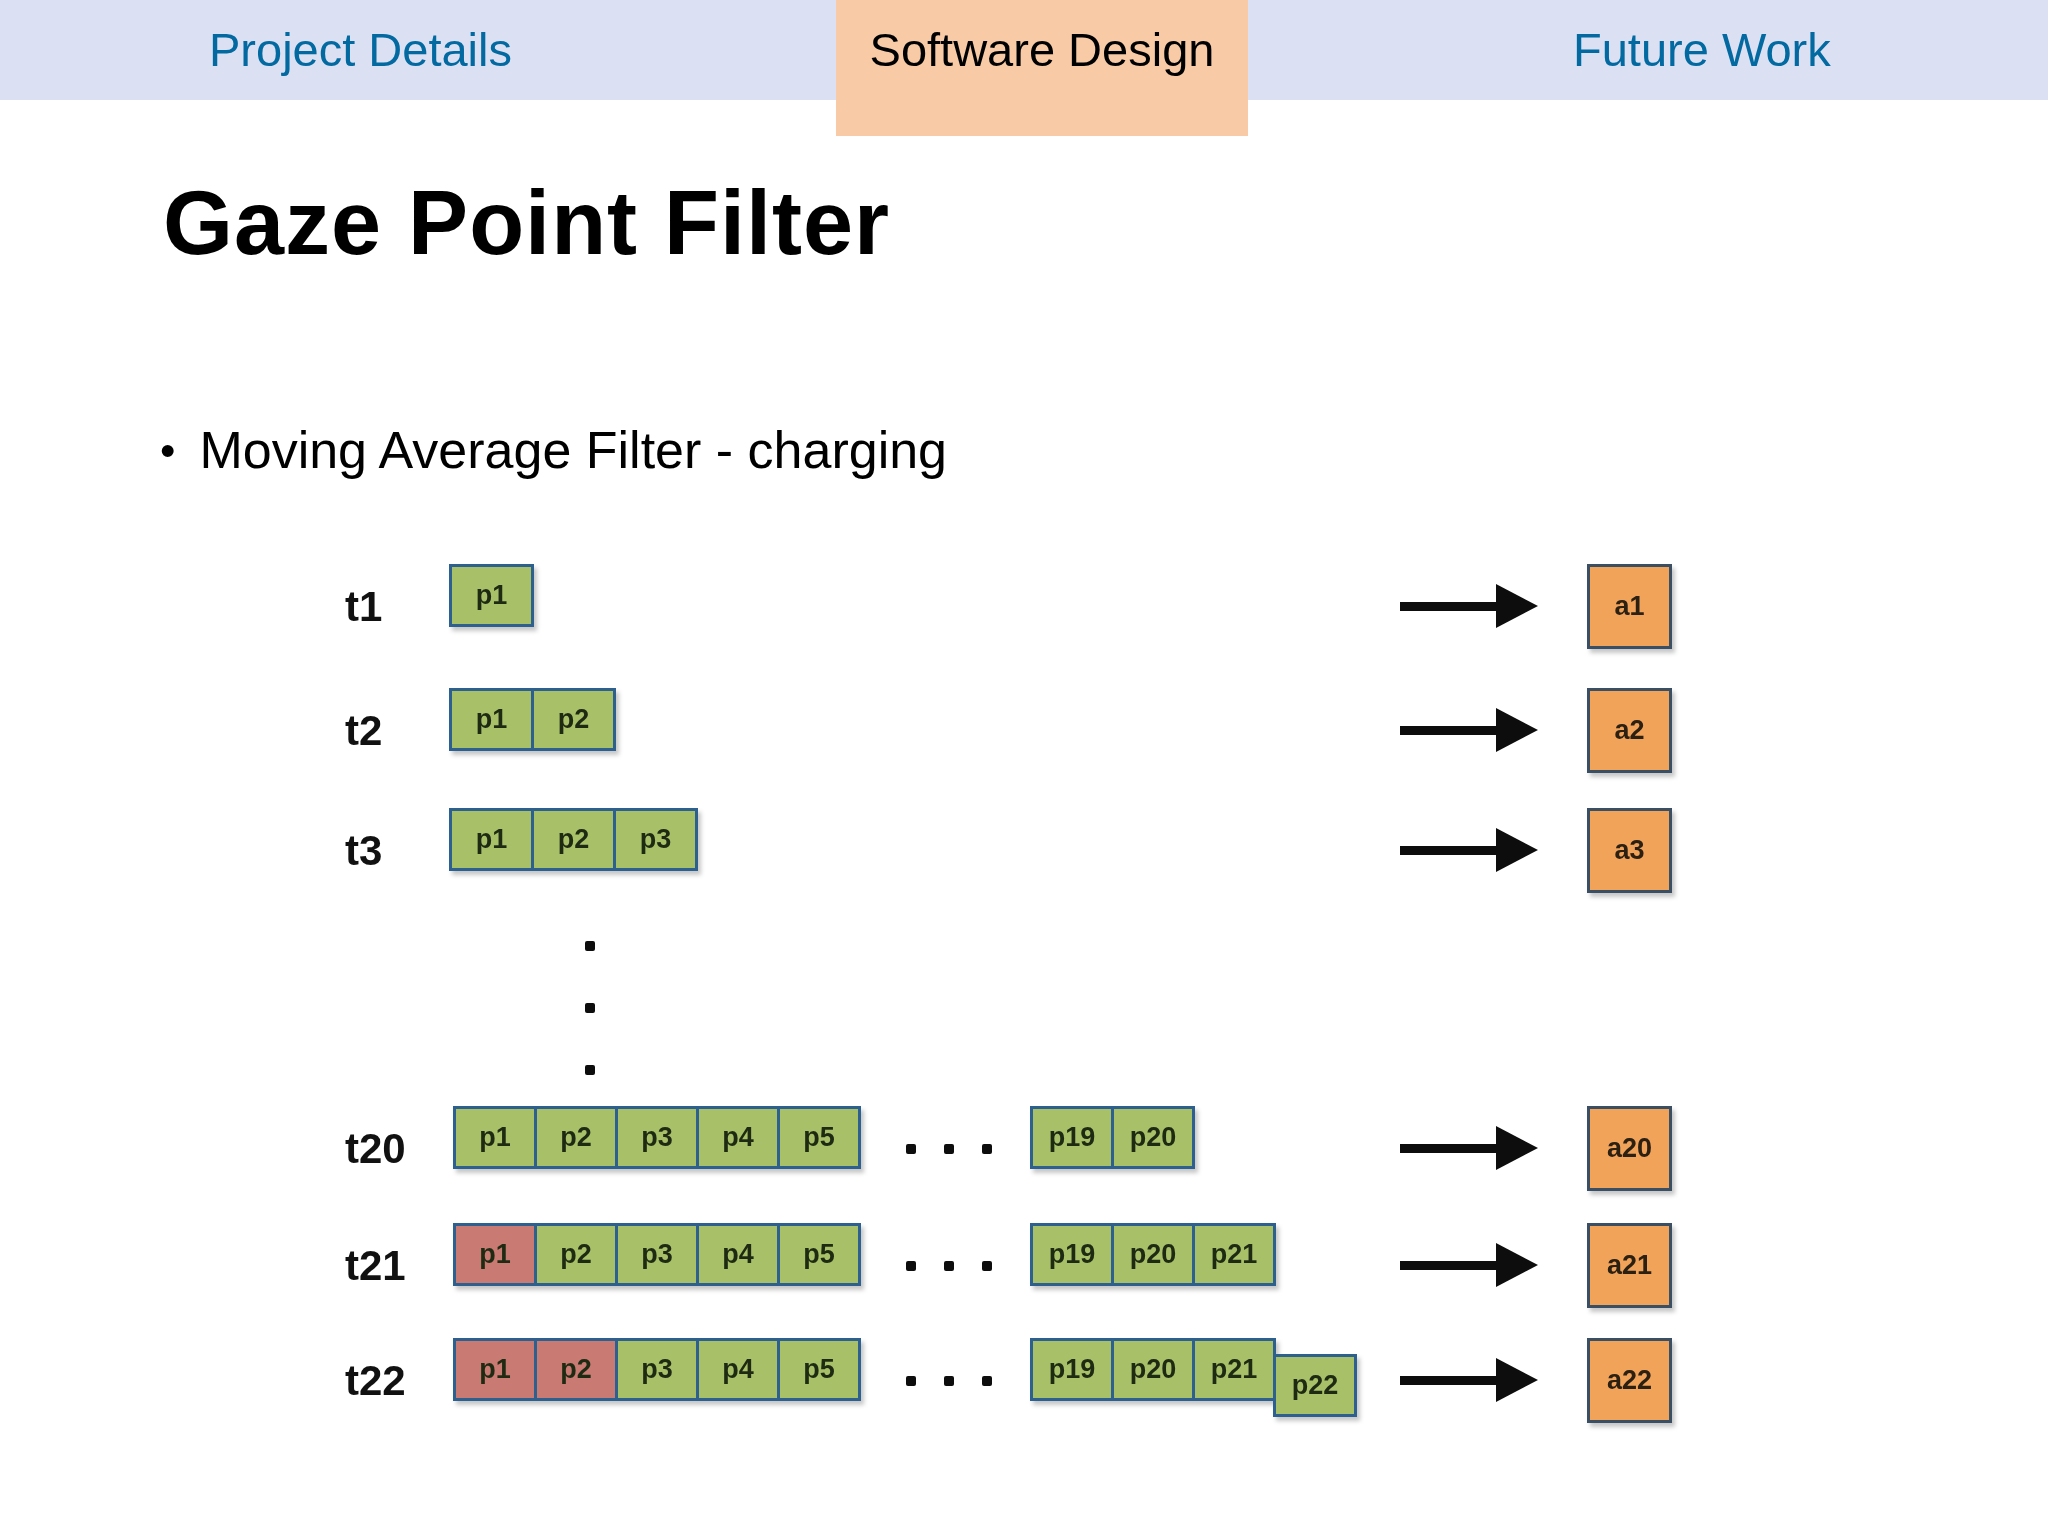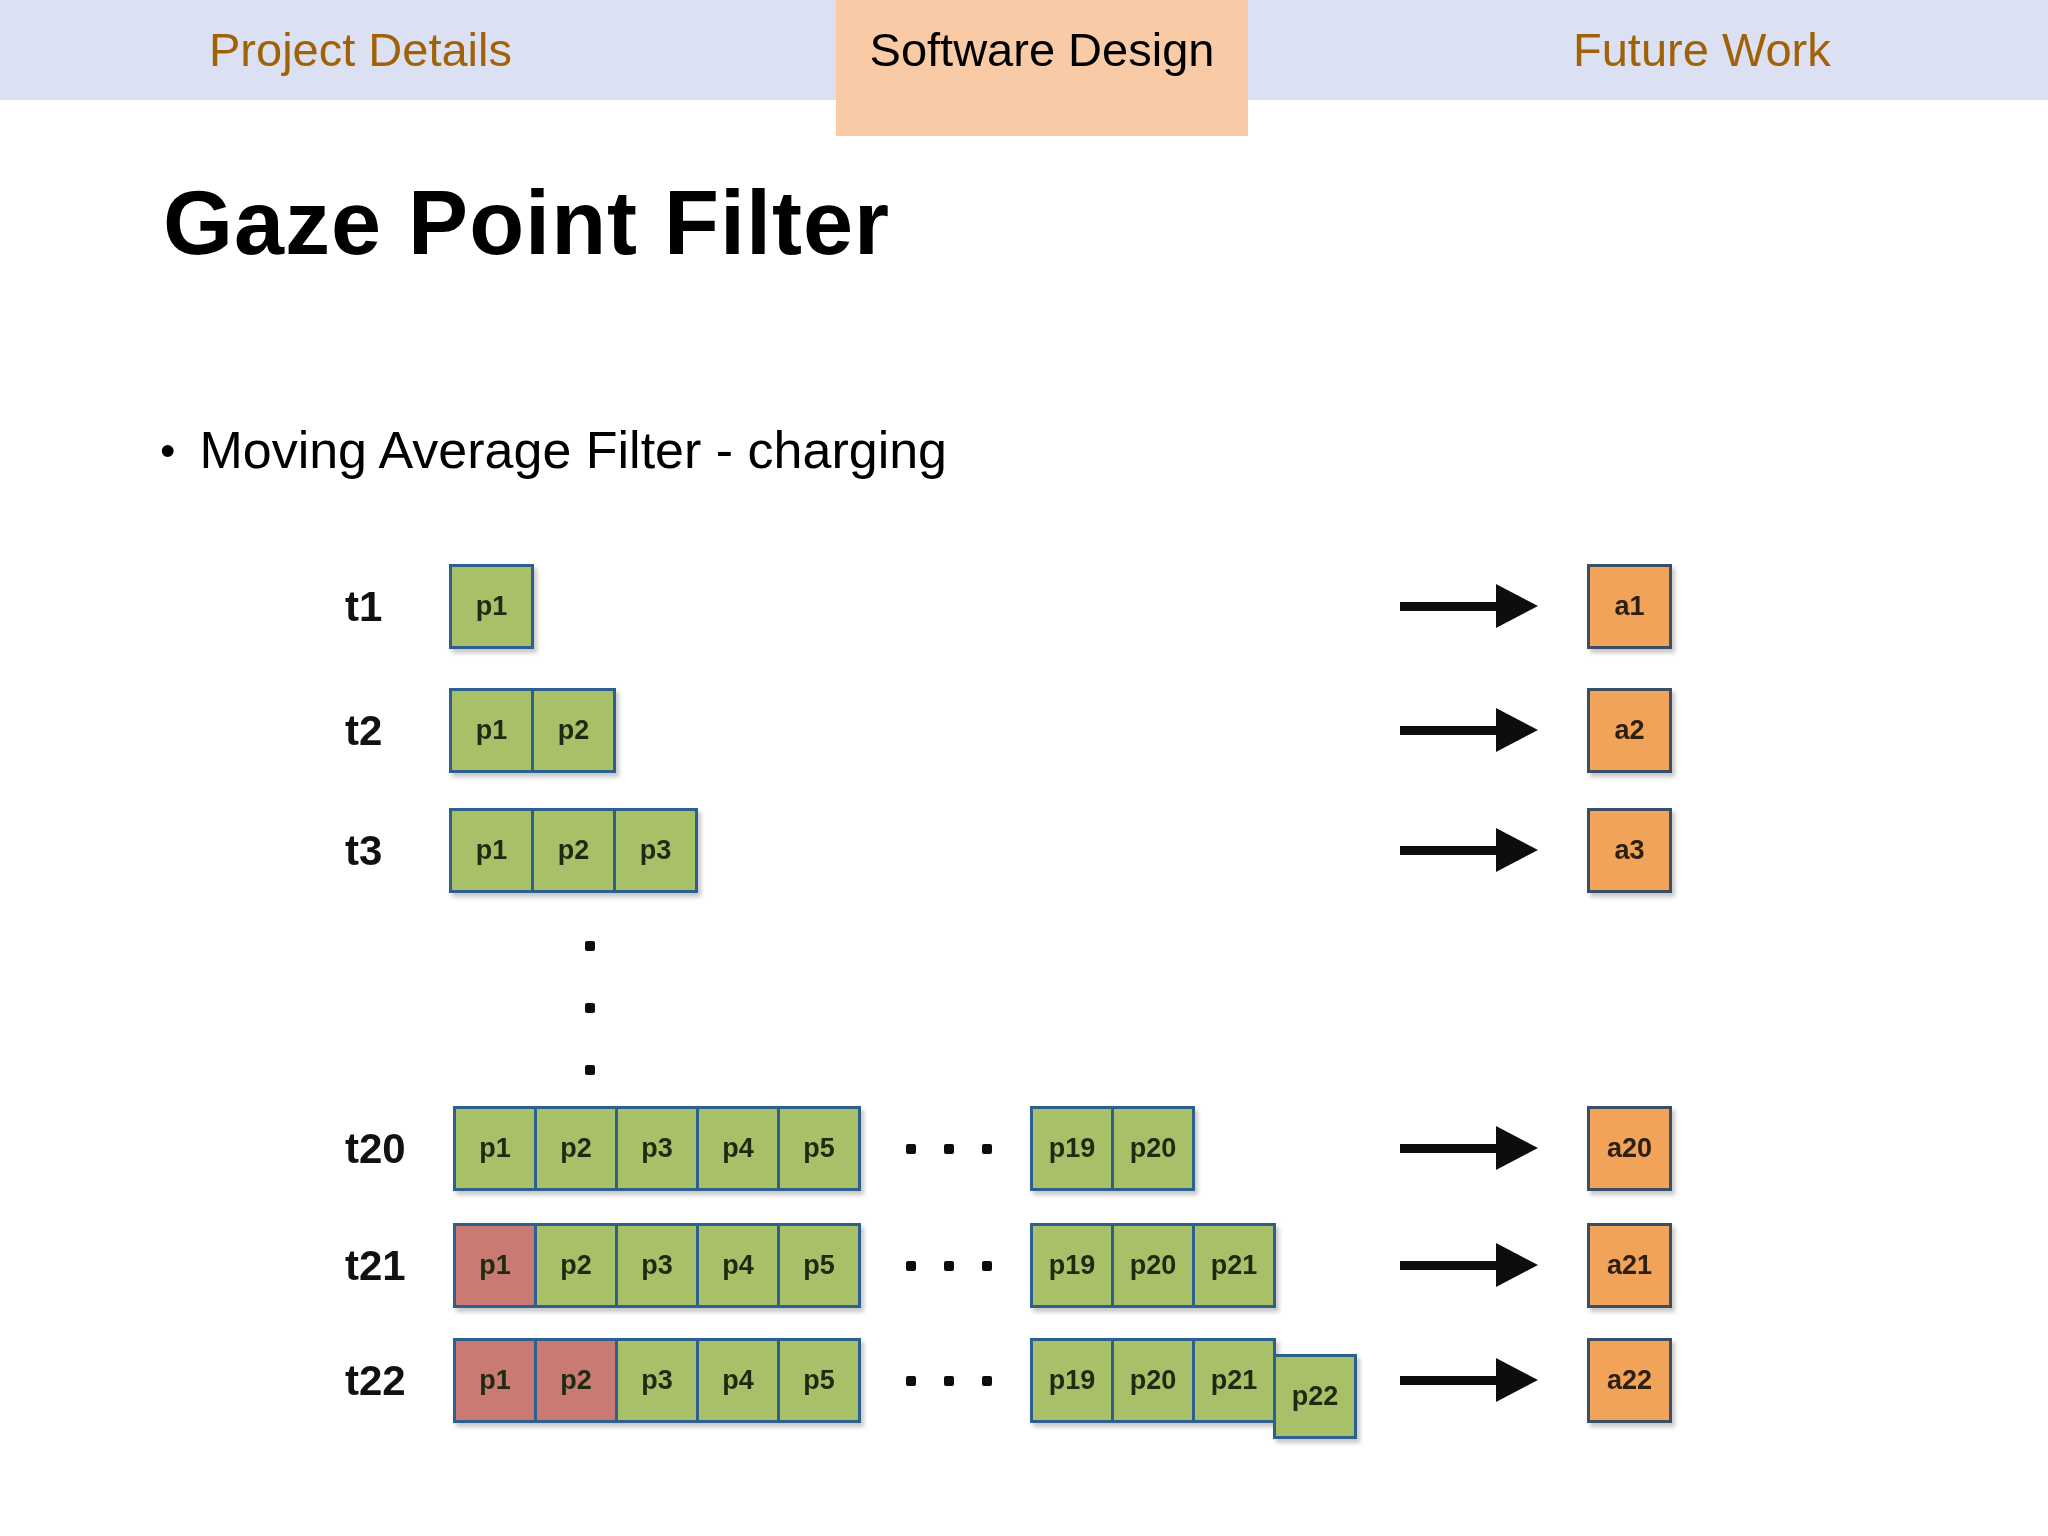--- a/index.html
+++ b/index.html
@@ -12,21 +12,21 @@
   body{
     width:2048px;height:1536px;position:relative;overflow:hidden;
     background:#ffffff;
     font-family:"Liberation Sans","DejaVu Sans",sans-serif;
     color:#000;
   }
   
   .navbar{position:absolute;left:0;top:0;width:2048px;height:100px;background:var(--nav-bg);}
   .nav-item{
     position:absolute;top:0;height:100px;line-height:100px;
-    font-size:47px;color:#a16207;white-space:nowrap;cursor:pointer;
+    font-size:47px;color:#0369a1;white-space:nowrap;cursor:pointer;
   }
   .nav-tab-active{
     position:absolute;left:836px;top:0;width:412px;height:136px;
     background:var(--tab-bg);text-align:center;cursor:pointer;z-index:2;
   }
   .nav-tab-active .tab-label{
     display:inline-block;line-height:100px;font-size:47px;white-space:nowrap;
   }
   
   .title{
@@ -38,21 +38,21 @@
     font-size:52px;line-height:1;
   }
   .bullet-marker{font-size:44px;margin-right:24px;position:relative;top:5px;}
   
   .row-label{
     position:absolute;height:85px;display:flex;align-items:center;
     font-weight:bold;font-size:42px;color:#111;
   }
   .strip{position:absolute;display:flex;filter:drop-shadow(3px 4px 2px rgba(0,0,0,0.22));}
   .cell{
-    height:85px;background:var(--green);border:3px solid var(--cell-border);
+    height:63px;background:var(--green);border:3px solid var(--cell-border);
     display:flex;align-items:center;justify-content:center;
     font-weight:bold;font-size:27px;color:#1f2a12;
   }
   .cell + .cell{margin-left:-3px;}
   .cell.stale{background:var(--red);}
   .output-box{
     position:absolute;width:85px;height:85px;background:var(--out-fill);
     border:3px solid var(--out-border);
     display:flex;align-items:center;justify-content:center;
     font-weight:bold;font-size:27px;color:#2b2012;

